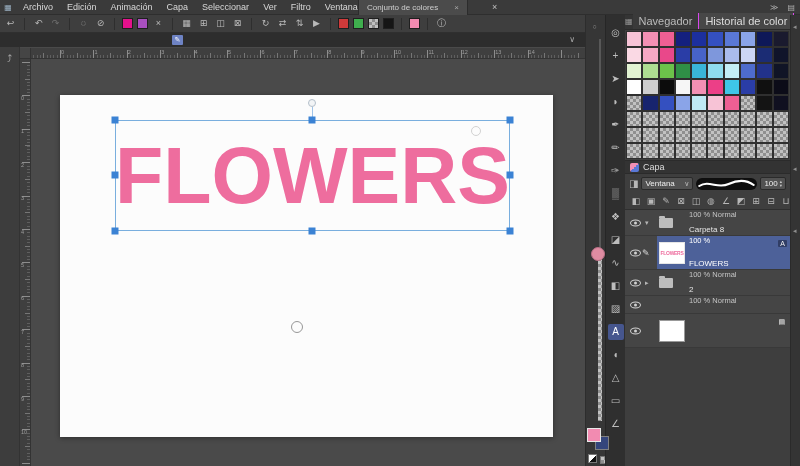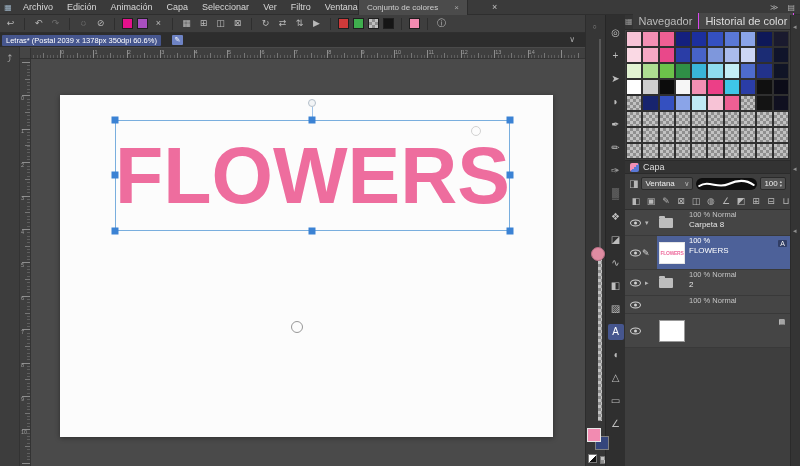--- a/index.html
+++ b/index.html
@@ -112,21 +112,21 @@
   .eye{position:absolute;left:5px;top:50%;transform:translateY(-50%);width:11px;height:7px;border:1px solid #d0d0d0;border-radius:50%}
   .eye::after{content:"";position:absolute;left:3px;top:1px;width:3px;height:3px;border-radius:50%;background:#d0d0d0}
   .pencil{position:absolute;left:17px;top:50%;transform:translateY(-50%);font-size:9px;color:#ddd}
   .arrow{position:absolute;left:20px;top:50%;transform:translateY(-50%);font-size:7px;color:#b5b5b5}
   .thumb{position:absolute;left:34px;top:50%;transform:translateY(-50%)}
   .thumb.folder{width:14px;height:10px;background:#bdbdbd;border-radius:1px}
   .thumb.folder::before{content:"";position:absolute;top:-2px;left:0;width:6px;height:2px;background:#bdbdbd;border-radius:1px 1px 0 0}
   .thumb.flowers{width:26px;height:22px;background:#fff;border:1px solid #e6e6e6;display:flex;align-items:center;justify-content:center;overflow:hidden}
   .thumb.white{width:26px;height:22px;background:#fff;border:1px solid #999}
   .thumb-text{font-size:5px;font-weight:bold;letter-spacing:-0.3px;color:var(--text-pink)}
-  .meta{position:absolute;left:64px;right:16px;top:0;bottom:0;display:flex;flex-direction:column;justify-content:flex-start}
+  .meta{position:absolute;left:64px;right:16px;top:0;bottom:0;display:flex;flex-direction:column;justify-content:space-between}
   .l1{font-size:7.5px;color:#c4c4c4;line-height:10px;white-space:nowrap}
   .l2{font-size:8px;color:#e6e6e6;line-height:10px;white-space:nowrap}
   .sel .l1,.sel .l2{color:#fff}
   .badge{position:absolute;right:3px;top:4px;font-size:7px;color:#f0f0f0;padding:0 2px;border-radius:1px}
   .sel .badge{background:rgba(15,20,40,.45)}
   .lp-filler{flex:1;background:#3e3e3e}
 
   
   .edge-strip{position:absolute;left:790px;top:15px;width:10px;height:451px;background:#343434;border-left:1px solid #2a2a2a}
   .edge-strip span{position:absolute;left:2px;font-size:7px;color:#8f8f8f}
@@ -197,23 +197,20 @@
       <span class="tb-chip" style="background: rgb(63, 174, 78);"></span>
       <span class="tb-chip checker"></span>
       <span class="tb-chip" style="background: rgb(21, 21, 21);"></span>
       <span class="tb-sep"></span>
       <span class="tb-chip" style="background: rgb(242, 139, 177);"></span>
       <span class="tb-sep"></span>
       <span class="tb-icon">ⓘ</span>
     </div>
 
   <div class="docbar">
-    <div class="doc-tab">
-      <span>Letras* (Postal 2039 x 1378px 350dpi 60.6%)</span>
-    </div>
     <span class="doc-tab-icon">✎</span>
     <span class="doc-dd">∨</span>
   </div>
 
   <div class="left-strip">
       <span>⤴</span>
     </div>
 
   <div class="canvas-area">
     <div class="ruler-corner"></div>

